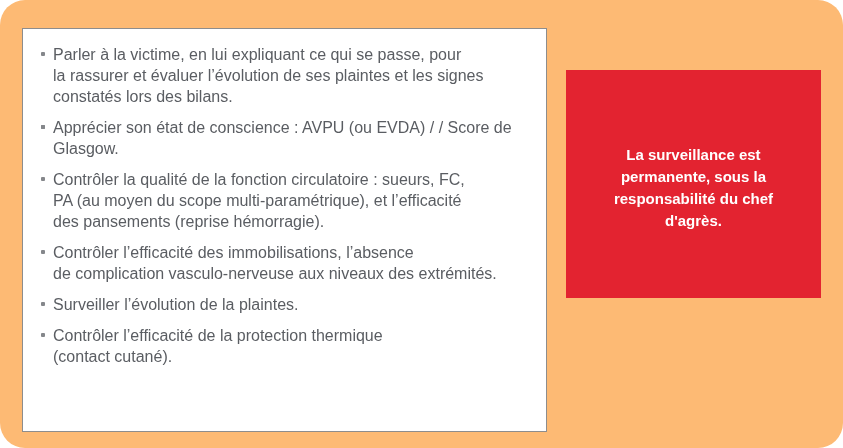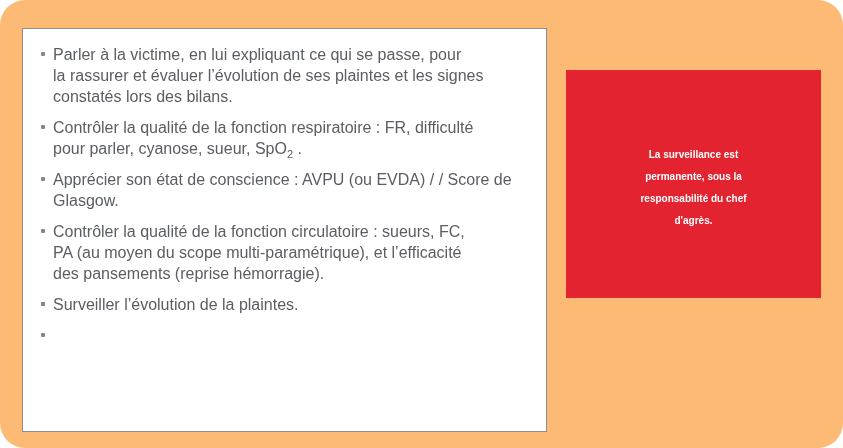--- a/index.html
+++ b/index.html
@@ -74,45 +74,46 @@
     display: flex;
     align-items: center;
     justify-content: center;
     text-align: center;
     padding: 8px 14px 0 14px;
   }
   .callout-text {
     margin: 0;
     color: var(--callout-text-color, #ffffff);
     font-weight: bold;
-    font-size: 10px;
+    font-size: 15px;
     line-height: 22px;
     white-space: pre-line;
   }
 </style>
 </head>
 <body>
 
 <div class="page">
 
   <div class="info-box">
     <ul class="checklist">
       <li class="check-item"><span class="bullet"></span><span class="item-text">Parler à la victime, en lui expliquant ce qui se passe, pour
 la rassurer et évaluer l’évolution de ses plaintes et les signes
 constatés lors des bilans.</span></li>
-      <li class="check-item"><span class="bullet"></span><span class="item-text"><span>Contrôler la qualité de la fonction respiratoire : FR, difficulté
-pour parler, cyanose, sueur, SpO</span><sub>2</sub><span> .</span></span></li>
+      <li class="check-item"><span class="bullet"></span></li>
       <li class="check-item"><span class="bullet"></span><span class="item-text">Apprécier son état de conscience : AVPU (ou EVDA) / / Score de
 Glasgow.</span></li>
       <li class="check-item"><span class="bullet"></span><span class="item-text">Contrôler la qualité de la fonction circulatoire : sueurs, FC,
 PA (au moyen du scope multi-paramétrique), et l’efficacité
 des pansements (reprise hémorragie).</span></li>
-      <li class="check-item"><span class="bullet"></span></li>
+      <li class="check-item"><span class="bullet"></span><span class="item-text">Contrôler l’efficacité des immobilisations, l’absence
+de complication vasculo-nerveuse aux niveaux des extrémités.</span></li>
       <li class="check-item"><span class="bullet"></span><span class="item-text">Surveiller l’évolution de la plaintes.</span></li>
-      <li class="check-item"><span class="bullet"></span></li>
+      <li class="check-item"><span class="bullet"></span><span class="item-text">Contrôler l’efficacité de la protection thermique
+(contact cutané).</span></li>
     </ul>
   </div>
 
   <div class="callout">
     <p class="callout-text">La surveillance est
 permanente, sous la
 responsabilité du chef
 d'agrès.</p>
   </div>
 

